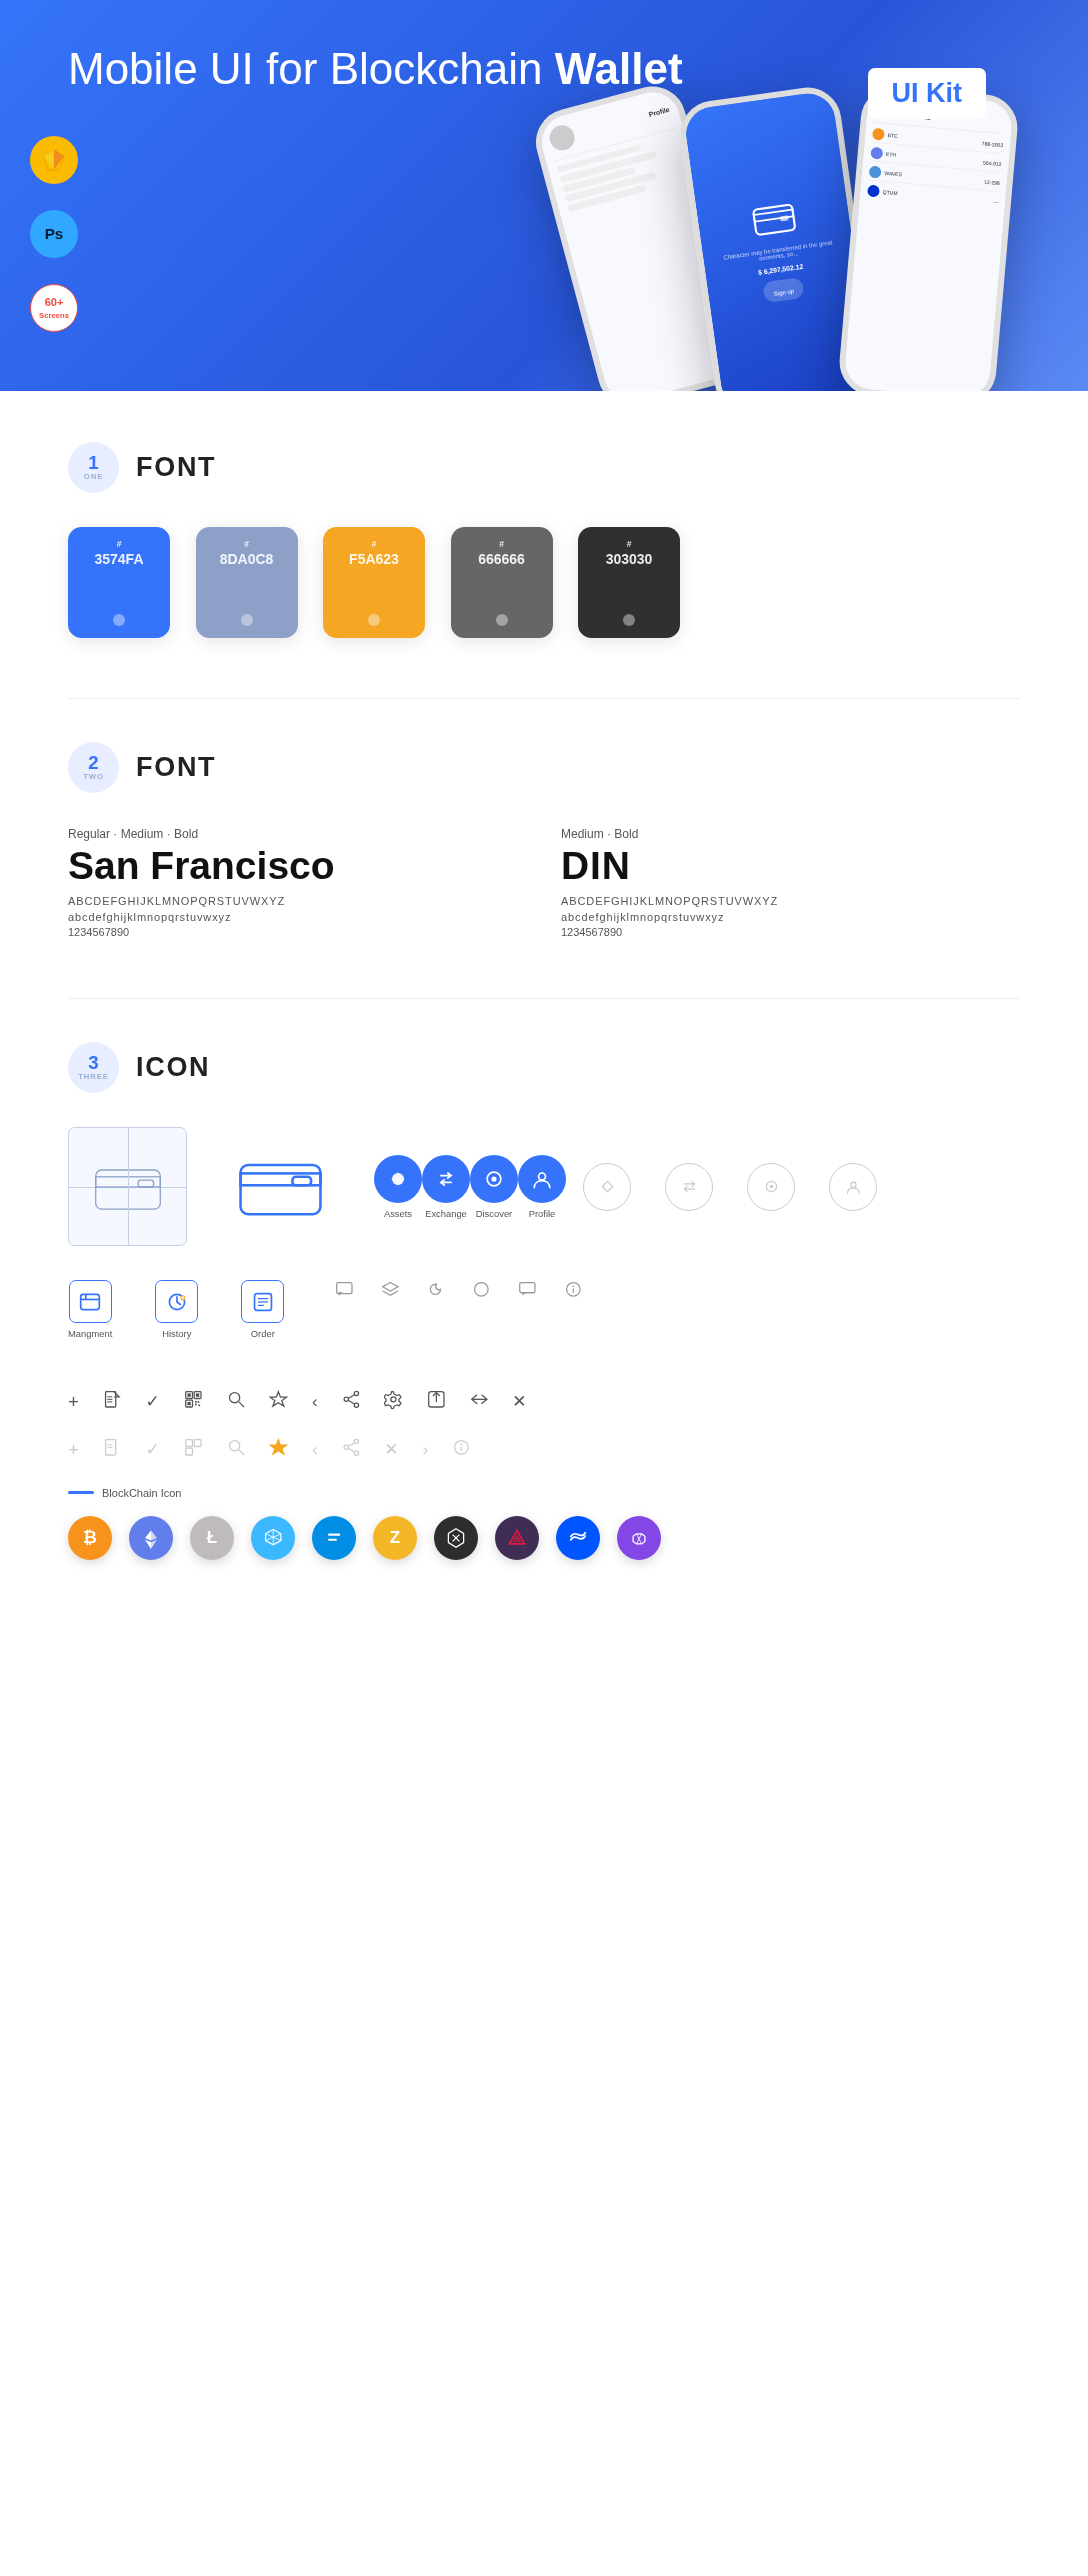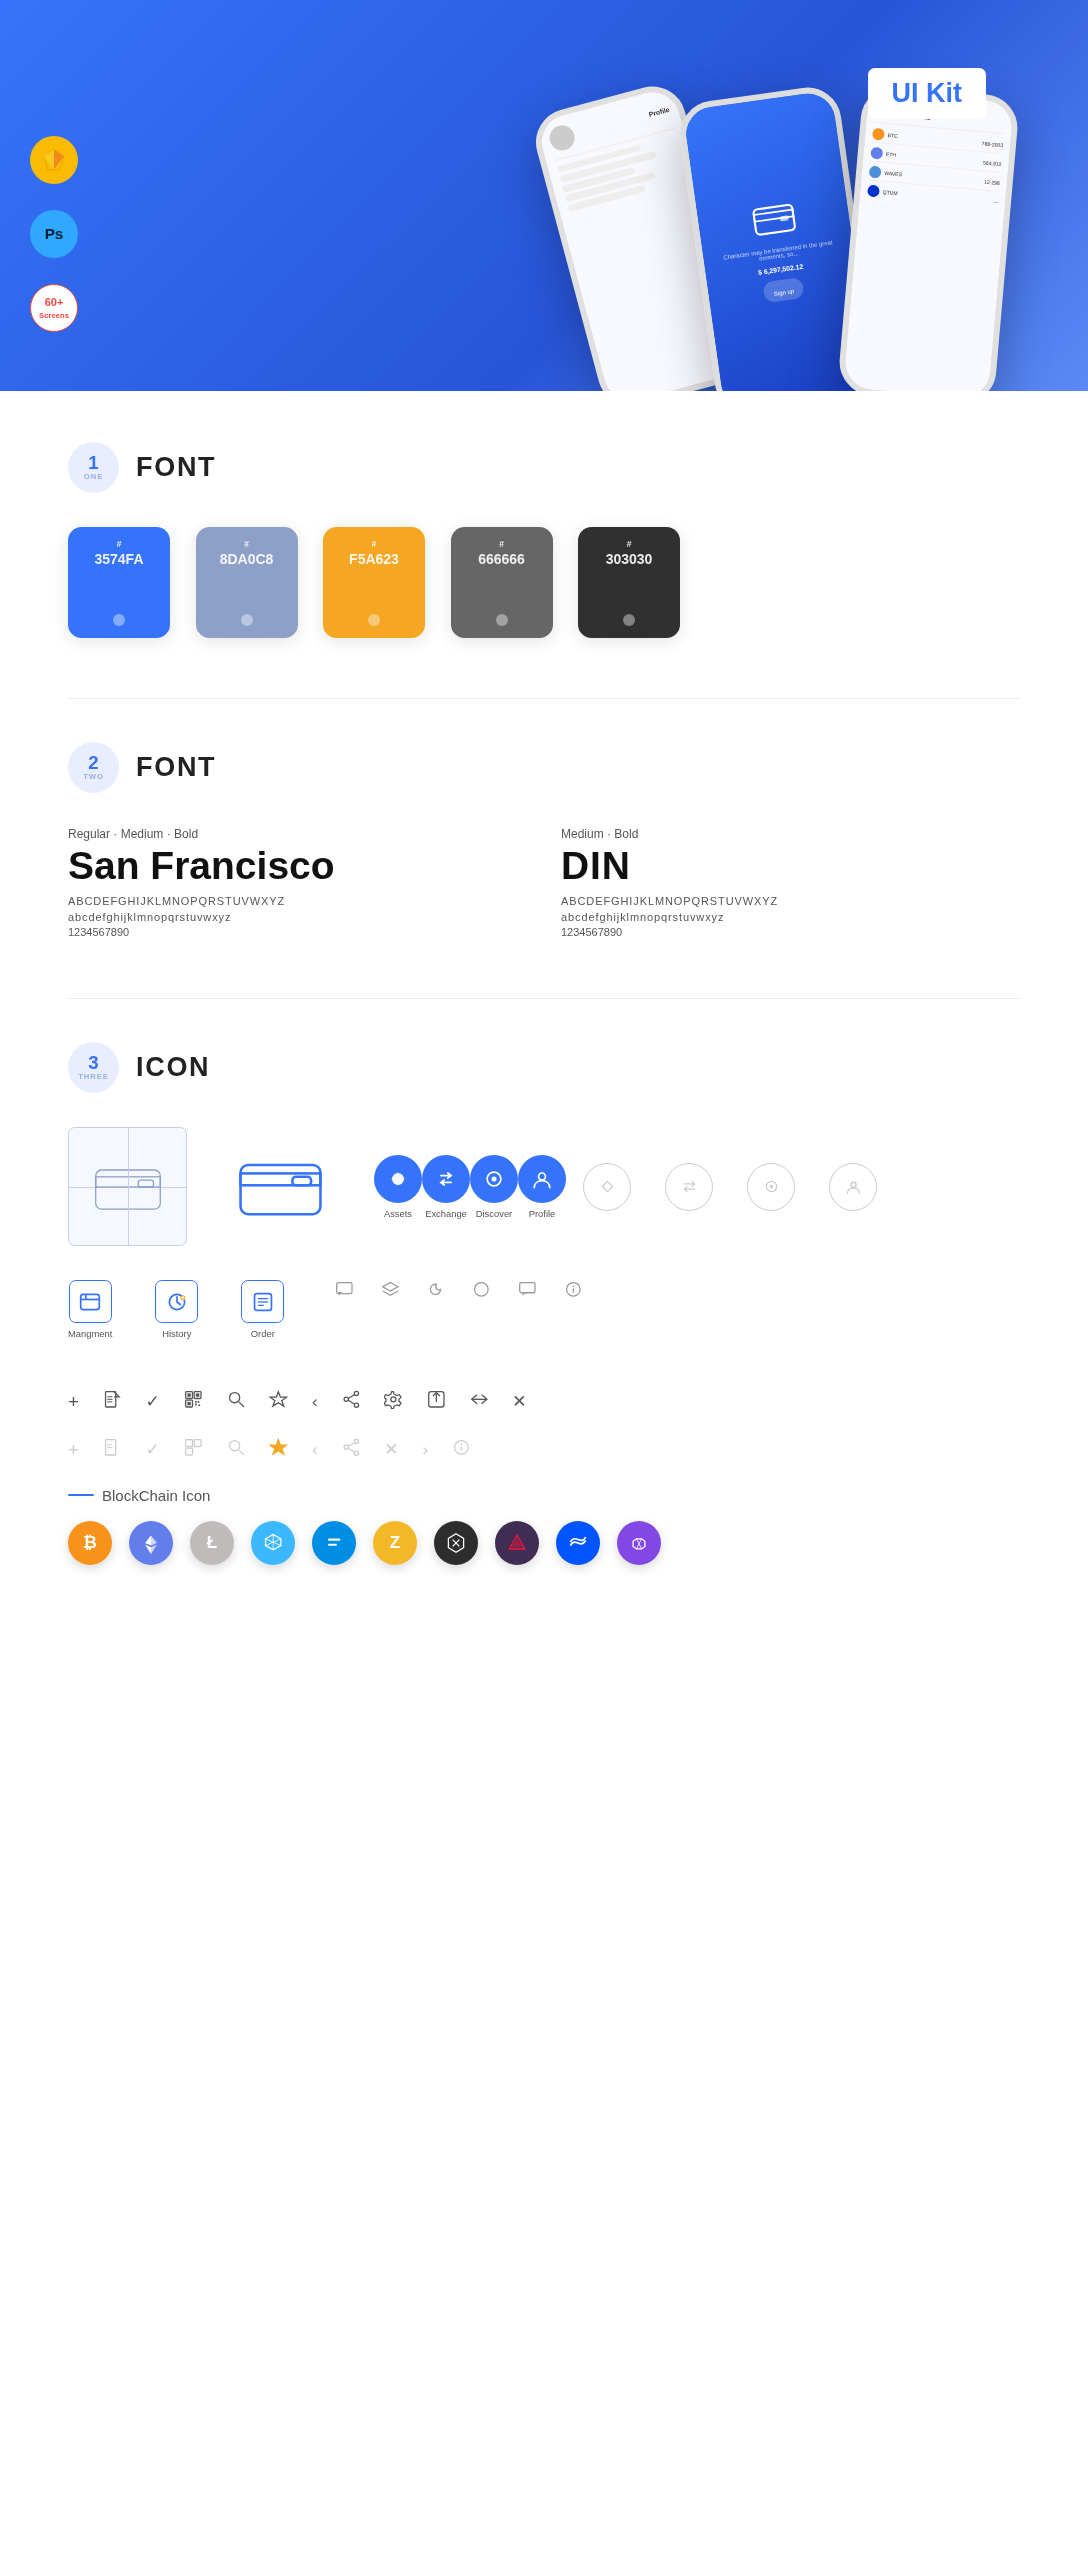--- a/index.html
+++ b/index.html
@@ -289,21 +289,21 @@
     .misc-icon-ghost { font-size: 15.3px; color: #ccc; }
 
     
     .blockchain-label-row {
       display: flex;
       align-items: center;
       gap: 8.5px;
       margin-bottom: 17px;
     }
     .blockchain-line { width: 25.5px; height: 2.6px; background: #3574FA; border-radius: 1.7px; }
-    .blockchain-label { font-size: 15px; color: #555; }
+    .blockchain-label { font-size: 11px; color: #555; }
 
     
     .crypto-icons-row {
       display: flex;
       gap: 17px;
       align-items: center;
       flex-wrap: wrap;
     }
     .crypto-icon {
       width: 44px;
@@ -317,20 +317,25 @@
       color: #fff;
       box-shadow: 0 3.4px 10.2px rgba(0,0,0,0.15);
     }
 
     .divider { border: none; border-top: 0.9px solid #eee; margin: 43px 0; }
   </style>
 </head>
 <body>
 
 <div class="hero">
+  <div>
+    <h1 class="hero-title">
+      <span>Mobile UI for Blockchain </span><strong>Wallet</strong>
+    </h1>
+  </div>
 
   <div class="ui-kit-badge">UI Kit</div>
 
   <div class="tool-badges">
     <div class="tool-badge sketch-badge">
       <svg width="25.5" height="25.5" viewBox="0 0 30 30">
           <polygon points="15,3 27,11 22,27 8,27 3,11" fill="#FABB00" stroke="#E8A000" stroke-width="1"></polygon>
           <polygon points="15,3 27,11 15,27" fill="#EC6B2D" opacity="0.6"></polygon>
           <polygon points="15,3 3,11 15,27" fill="#F7D32B" opacity="0.7"></polygon>
         </svg>

